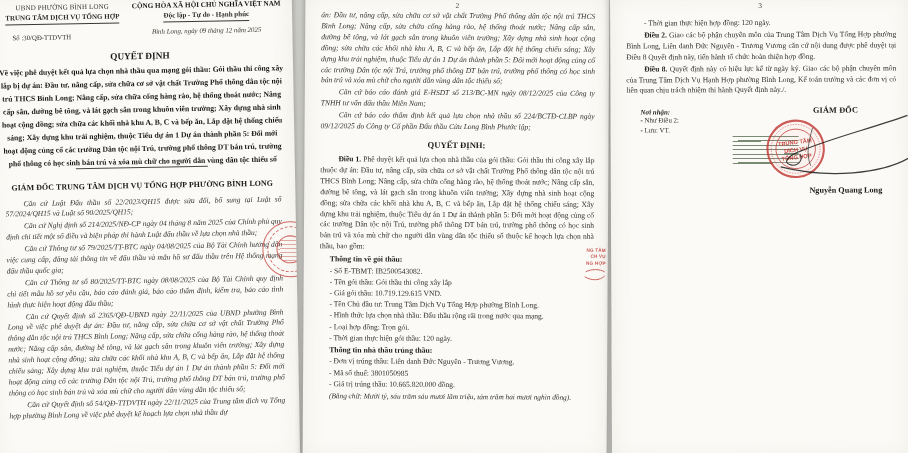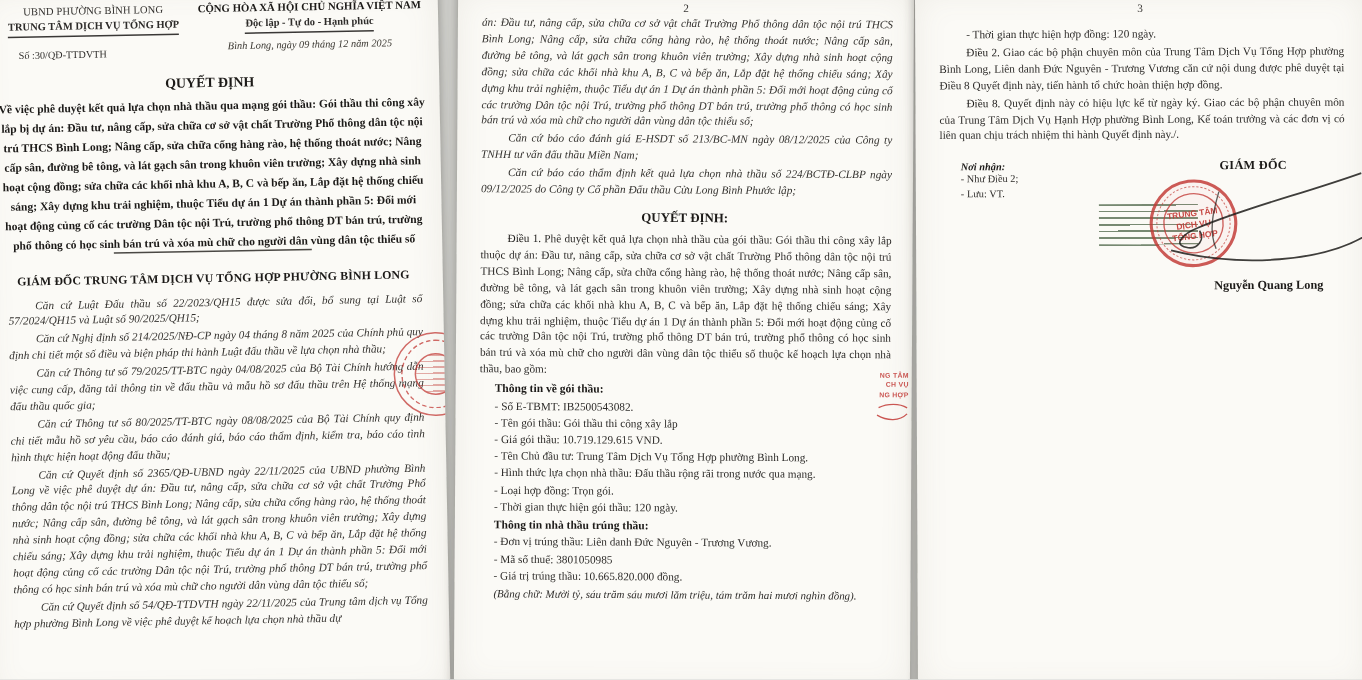--- a/index.html
+++ b/index.html
@@ -25,21 +25,21 @@
   #page-2{left:304px;top:-6px;width:304px;height:466px;transform:rotate(0.35deg);}
   #page-3{left:611px;top:-6px;width:300px;height:466px;transform:rotate(-0.25deg);}
 
   
   .pagenum{ text-align:center;font-size:7.5px;margin-top:7px;color:#3a3836;}
   .body-par{
     font-size:7.5px;line-height:10.9px;text-align:justify;
     margin:1px 14px 1px 16px;text-indent:18px;
   }
   .cite{font-style:italic;color:#34322f;}
-  .lead{font-weight:normal;color:var(--ink-bold);}
+  .lead{font-weight:bold;color:var(--ink-bold);}
   .list-line{
     font-size:7.5px;line-height:11.2px;margin:0 14px 0 26px;text-align:left;
   }
   .sub-head{
     font-weight:bold;color:var(--ink-bold);font-size:7.7px;line-height:11.4px;
     margin:1px 14px 0 26px;
   }
 
   
   .p1-head{display:flex;margin:11px 8px 0 10px;}

